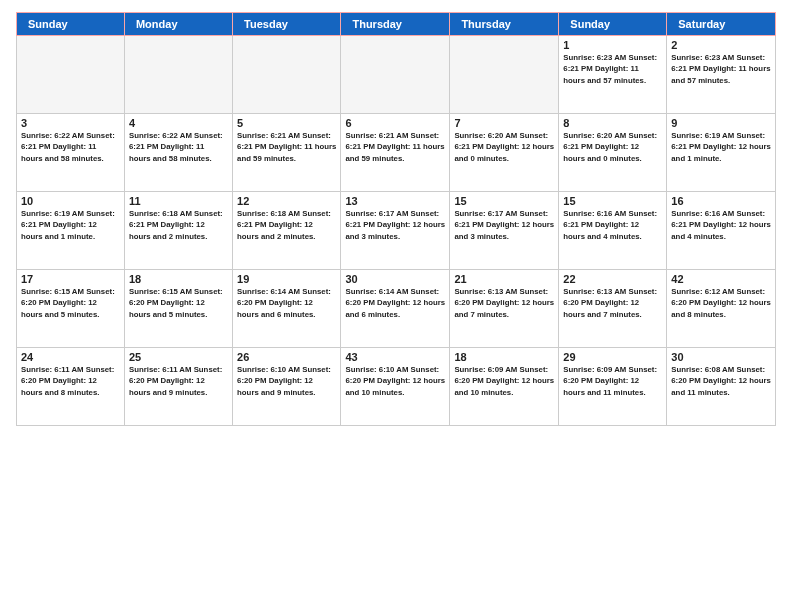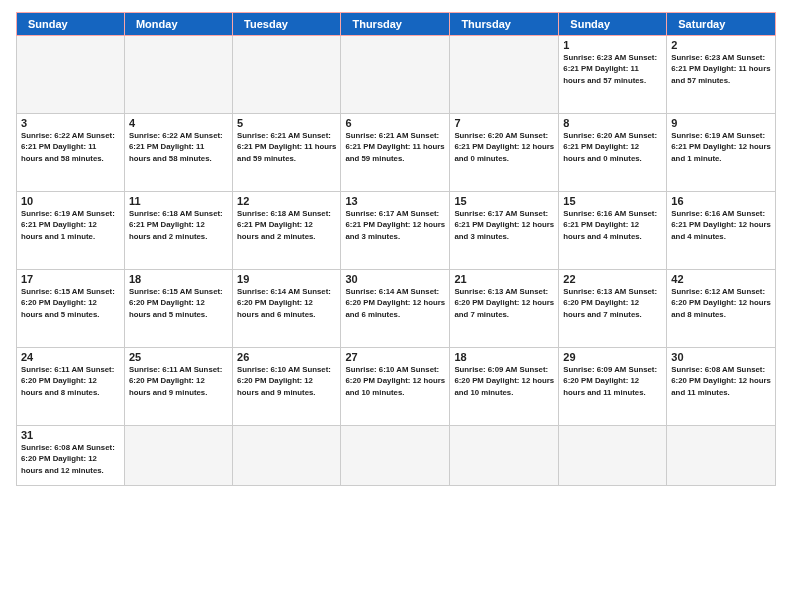--- a/index.html
+++ b/index.html
@@ -295,21 +295,21 @@
 and 9 minutes.</div>
           </td>
           <td>
             <span class="day-num">26</span>
             <div class="day-info">Sunrise: 6:10 AM
 Sunset: 6:20 PM
 Daylight: 12 hours
 and 9 minutes.</div>
           </td>
           <td>
-            <span class="day-num">27</span>
+            <span class="day-num">43</span>
             <div class="day-info">Sunrise: 6:10 AM
 Sunset: 6:20 PM
 Daylight: 12 hours
 and 10 minutes.</div>
           </td>
           <td>
             <span class="day-num">18</span>
             <div class="day-info">Sunrise: 6:09 AM
 Sunset: 6:20 PM
 Daylight: 12 hours
@@ -322,31 +322,16 @@
 Daylight: 12 hours
 and 11 minutes.</div>
           </td>
           <td>
             <span class="day-num">30</span>
             <div class="day-info">Sunrise: 6:08 AM
 Sunset: 6:20 PM
 Daylight: 12 hours
 and 11 minutes.</div>
           </td>
-        </tr>
-        <tr>
-          <td class="last-row">
-            <span class="day-num">31</span>
-            <div class="day-info">Sunrise: 6:08 AM
-Sunset: 6:20 PM
-Daylight: 12 hours
-and 12 minutes.</div>
-          </td>
-          <td class="empty last-row"></td>
-          <td class="empty last-row"></td>
-          <td class="empty last-row"></td>
-          <td class="empty last-row"></td>
-          <td class="empty last-row"></td>
-          <td class="empty last-row"></td>
         </tr>
       </tbody>
   </table>
 </div>
 
 </body></html>

